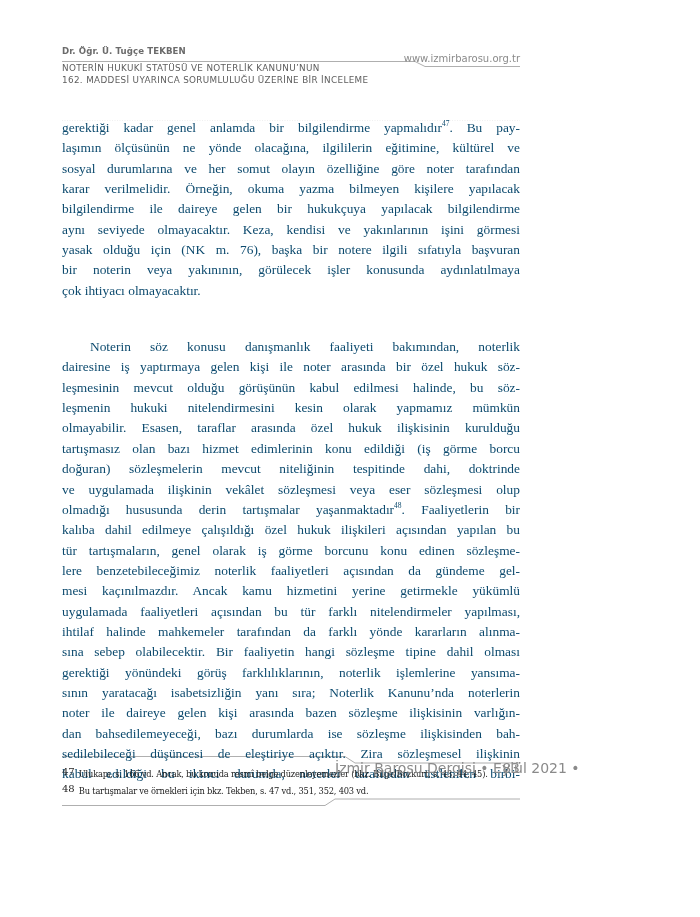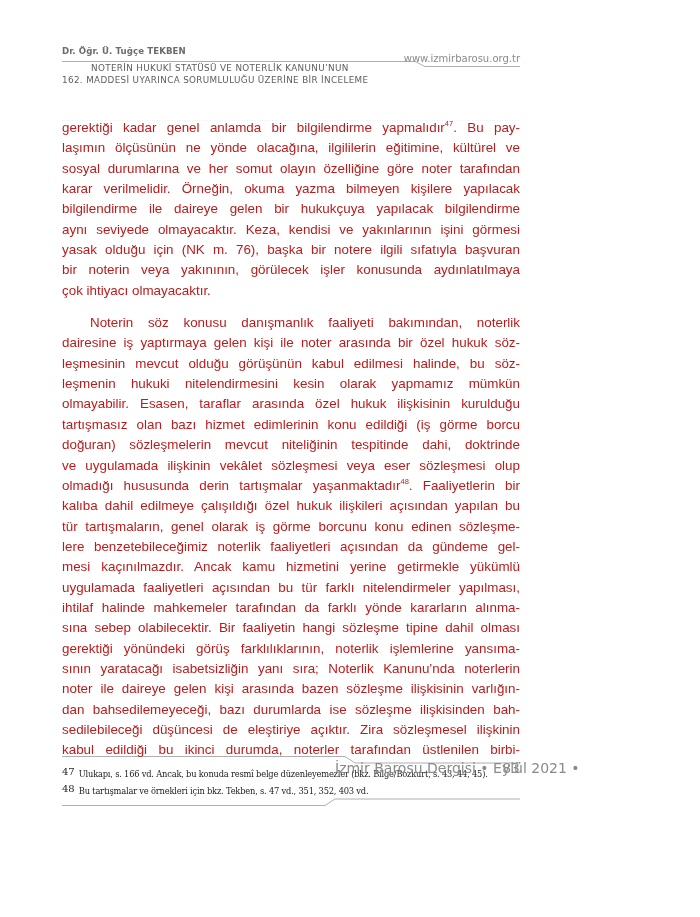--- a/index.html
+++ b/index.html
@@ -1,29 +1,29 @@
 <!DOCTYPE html>
 <html><head>
   <meta charset="utf-8">
   <style>
     html, body { margin: 0; padding: 0; background: #ffffff; }
     body { width: 700px; height: 917px; position: relative; overflow: hidden; }
     .page { position: absolute; left: 0; top: 0; width: 700px; height: 917px; background: #fff; }
 
     .hdr-author { position: absolute; left: 62px; top: 46px; font-family: "DejaVu Sans", sans-serif; font-size: 8.6px; font-weight: bold; color: #6b6b6b; letter-spacing: 0.1px; }
     .hdr-title { position: absolute; left: 62px; font-family: "DejaVu Sans", sans-serif; font-size: 8.8px; color: #5e5e5e; letter-spacing: 0.35px; white-space: nowrap; }
-    .hdr-title.l1 { top: 63px; margin-left: 29px; }
+    .hdr-title.l1 { top: 63px; }
     .hdr-title.l2 { top: 75px; }
     .hdr-url { position: absolute; right: 180px; top: 53px; font-family: "DejaVu Sans", sans-serif; font-size: 10px; color: #8a8a8a; }
 
     svg.rule { position: absolute; left: 0; top: 0; }
 
-    .body-text { position: absolute; left: 62px; top: 118px; width: 458px; font-family: Liberation Sans, sans-serif; font-size: 13.4px; line-height: 20.35px; color: #b91c1c; }
+    .body-text { position: absolute; left: 62px; top: 118px; width: 458px; font-family: Liberation Serif, serif; font-size: 13.4px; line-height: 20.35px; color: #0c4a6e; }
     .body-text p { margin: 0; text-align: justify; text-align-last: left; }
-    .body-text p.gap { margin-top: 12px; }
+    .body-text p.gap { margin-top: 36px; }
     .line { display: block; text-align: justify; text-align-last: justify; white-space: nowrap; }
     .line.last { text-align-last: left; }
     sup { font-size: 7.5px; line-height: 0; vertical-align: 6px; }
 
     .footnotes { position: absolute; left: 62px; top: 766px; width: 460px; font-family: "DejaVu Serif", serif; font-size: 8.3px; color: #222; }
     .fn { height: 17px; white-space: nowrap; letter-spacing: -0.2px; }
     .fn-num { font-size: 10px; vertical-align: 2px; margin-right: 2px; }
 
     .footer { position: absolute; left: 335px; top: 760px; width: 185px; font-family: "DejaVu Sans", sans-serif; font-size: 14px; color: #8a8a8a; white-space: nowrap; }
     .footer .pg { position: absolute; right: 0; top: 0; }

